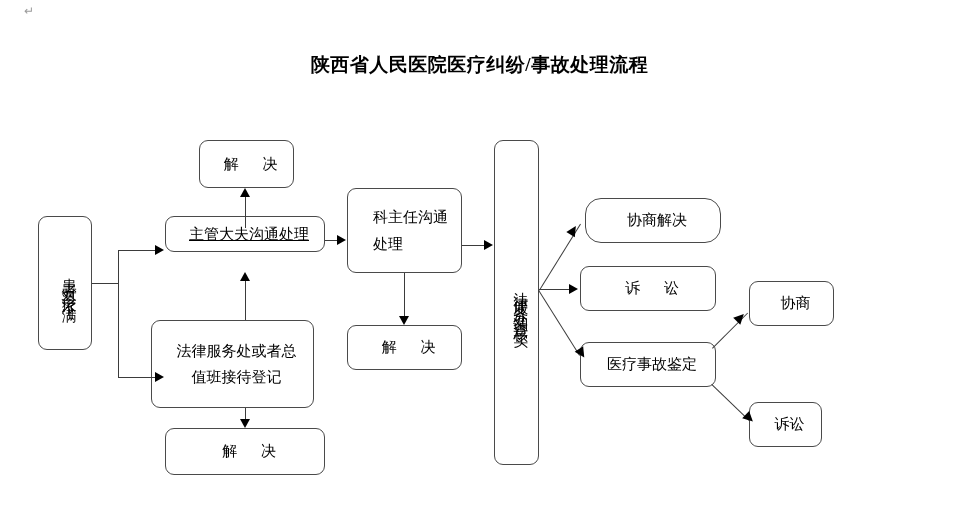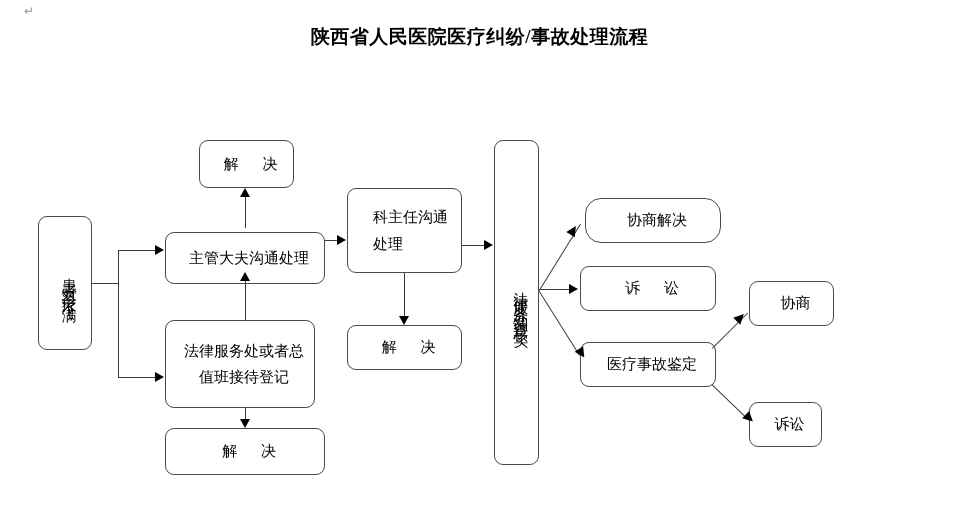--- a/index.html
+++ b/index.html
@@ -21,21 +21,21 @@
     position: absolute;
     left: 24px;
     top: 4px;
     font-size: 12px;
     color: #9a9a9a;
     font-family: "Liberation Sans", sans-serif;
   }
   .title {
     position: absolute;
     left: 0;
-    top: 24px;
+    top: 52px;
     width: 959px;
     text-align: center;
     font-size: 19px;
     font-weight: bold;
     color: #000000;
     letter-spacing: 0.5px;
     font-family: "Liberation Serif", "DejaVu Serif", serif;
   }
   .node {
     position: absolute;
@@ -124,25 +124,25 @@
   <div class="title">陕西省人民医院医疗纠纷/事故处理流程</div>
 
   <div class="node vertical-text" style="left:38px; top:216px; width:54px; height:134px; font-size:15px;">
     <span class="lbl">患者对诊疗不满</span>
   </div>
 
   <div class="node" style="left:199px; top:140px; width:95px; height:48px;">
     <span class="lbl spaced">解 决</span>
   </div>
 
-  <div class="node" style="left:165px; top:232px; width:160px; height:52px;">
+  <div class="node" style="left:165px; top:216px; width:160px; height:36px;text-decoration:underline;">
     <span class="lbl">主管大夫沟通处理</span>
   </div>
 
-  <div class="node" style="left:165px; top:320px; width:150px; height:88px;">
+  <div class="node" style="left:151px; top:320px; width:163px; height:88px;">
     <span class="lbl">法律服务处或者总
 值班接待登记</span>
   </div>
 
   <div class="node" style="left:165px; top:428px; width:160px; height:47px;">
     <span class="lbl spaced">解 决</span>
   </div>
 
   <div class="node" style="left:347px; top:188px; width:115px; height:85px; justify-content:center; padding-left:12px; text-align:left;">
     <span class="lbl">科主任沟通

